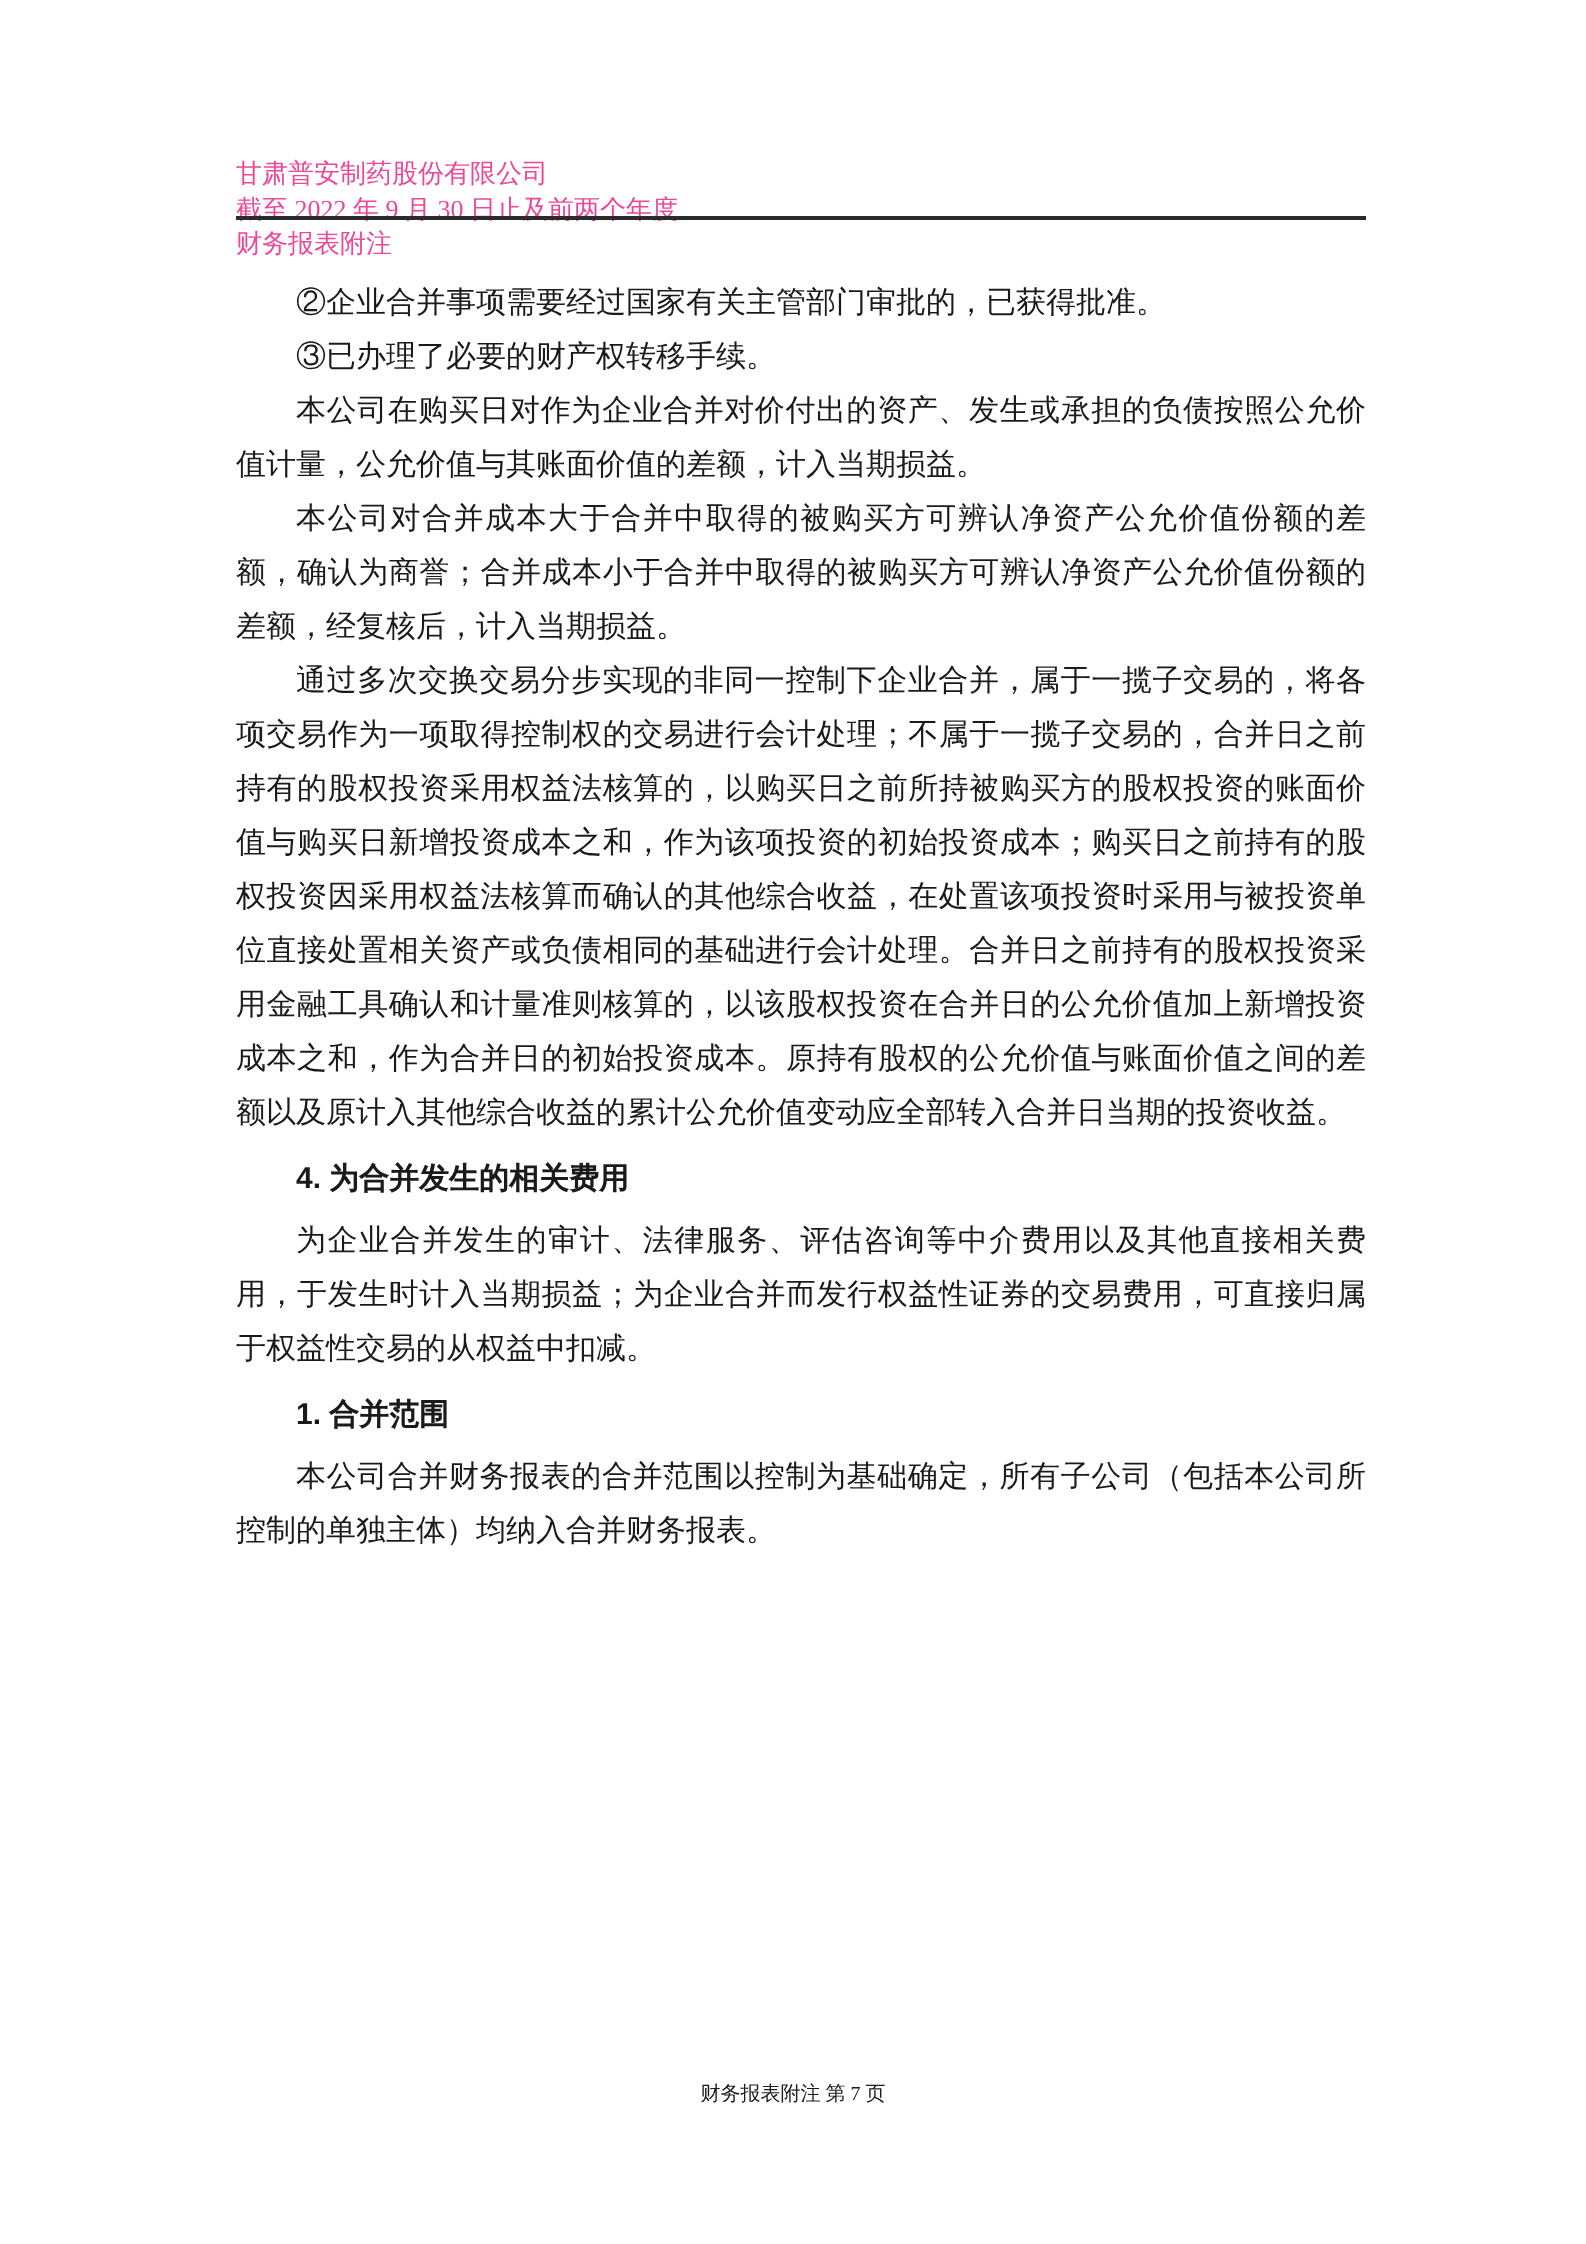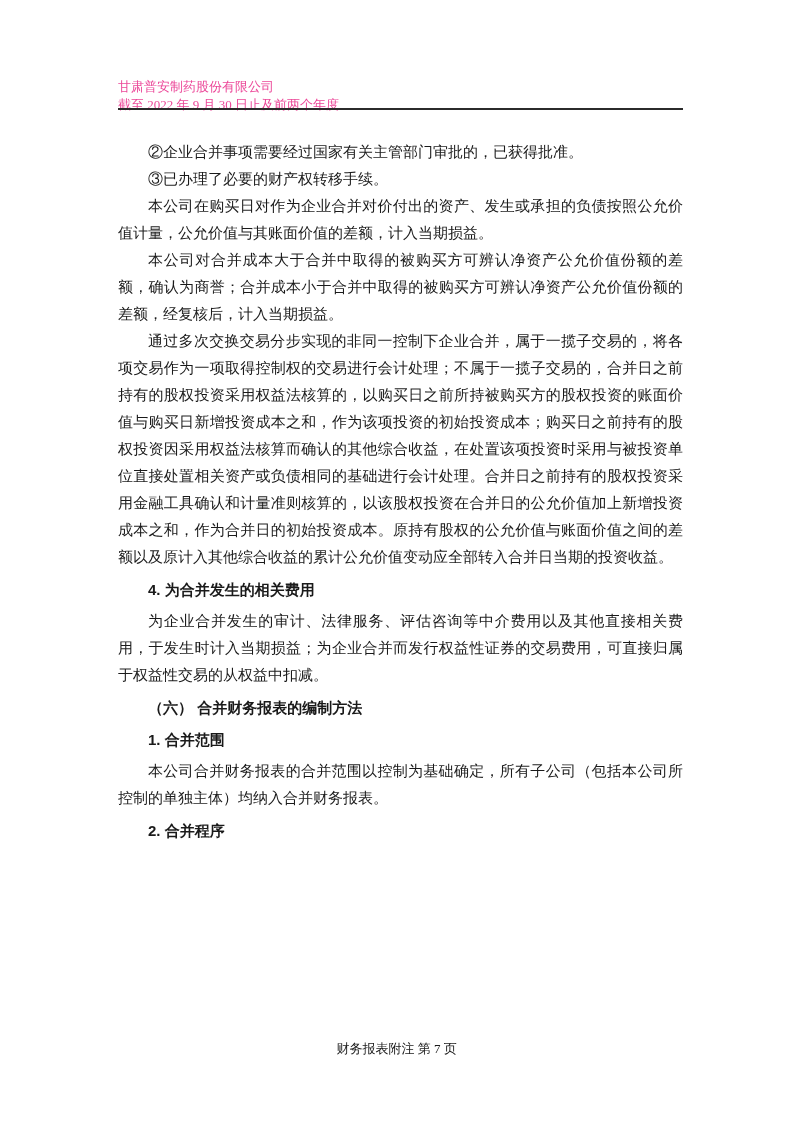--- a/index.html
+++ b/index.html
@@ -54,47 +54,46 @@
     font-weight: bold;
     margin: 5px 0;
     text-align: center;
   }
   .footer {
     position: absolute;
     left: 0;
     top: 1040px;
     width: 100%;
     text-align: center;
-    font-size: 13px;
+    font-size: 10px;
     color: #1a1a1a;
   }
 </style>
 </head>
 <body>
 
 <div class="page">
 
   <div class="doc-header">
     <div>甘肃普安制药股份有限公司</div>
     <div>截至 2022 年 9 月 30 日止及前两个年度</div>
+    <div>财务报表附注</div>
   </div>
 
   <div class="header-rule"></div>
 
   <div class="content">
     <p class="item">②企业合并事项需要经过国家有关主管部门审批的，已获得批准。</p>
     <p class="item">③已办理了必要的财产权转移手续。</p>
     <p class="para">本公司在购买日对作为企业合并对价付出的资产、发生或承担的负债按照公允价值计量，公允价值与其账面价值的差额，计入当期损益。</p>
     <p class="para">本公司对合并成本大于合并中取得的被购买方可辨认净资产公允价值份额的差额，确认为商誉；合并成本小于合并中取得的被购买方可辨认净资产公允价值份额的差额，经复核后，计入当期损益。</p>
     <p class="para">通过多次交换交易分步实现的非同一控制下企业合并，属于一揽子交易的，将各项交易作为一项取得控制权的交易进行会计处理；不属于一揽子交易的，合并日之前持有的股权投资采用权益法核算的，以购买日之前所持被购买方的股权投资的账面价值与购买日新增投资成本之和，作为该项投资的初始投资成本；购买日之前持有的股权投资因采用权益法核算而确认的其他综合收益，在处置该项投资时采用与被投资单位直接处置相关资产或负债相同的基础进行会计处理。合并日之前持有的股权投资采用金融工具确认和计量准则核算的，以该股权投资在合并日的公允价值加上新增投资成本之和，作为合并日的初始投资成本。原持有股权的公允价值与账面价值之间的差额以及原计入其他综合收益的累计公允价值变动应全部转入合并日当期的投资收益。</p>
     <p class="heading">4. 为合并发生的相关费用</p>
     <p class="para">为企业合并发生的审计、法律服务、评估咨询等中介费用以及其他直接相关费用，于发生时计入当期损益；为企业合并而发行权益性证券的交易费用，可直接归属于权益性交易的从权益中扣减。</p>
-    <p class="heading">（六） 合并财务报表的编制方法</p>
     <p class="heading">1. 合并范围</p>
     <p class="para">本公司合并财务报表的合并范围以控制为基础确定，所有子公司（包括本公司所控制的单独主体）均纳入合并财务报表。</p>
-    <p class="heading">2. 合并程序</p>
   </div>
 
   <div class="footer">
     <span>财务报表附注 第 7 页</span>
   </div>
 
 </div>
 
 </body></html>

